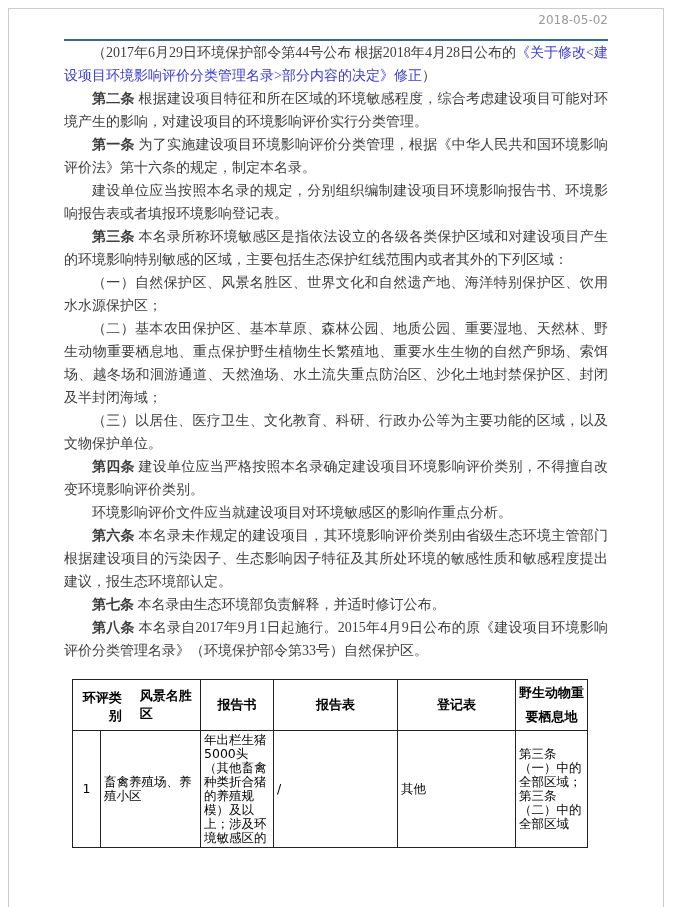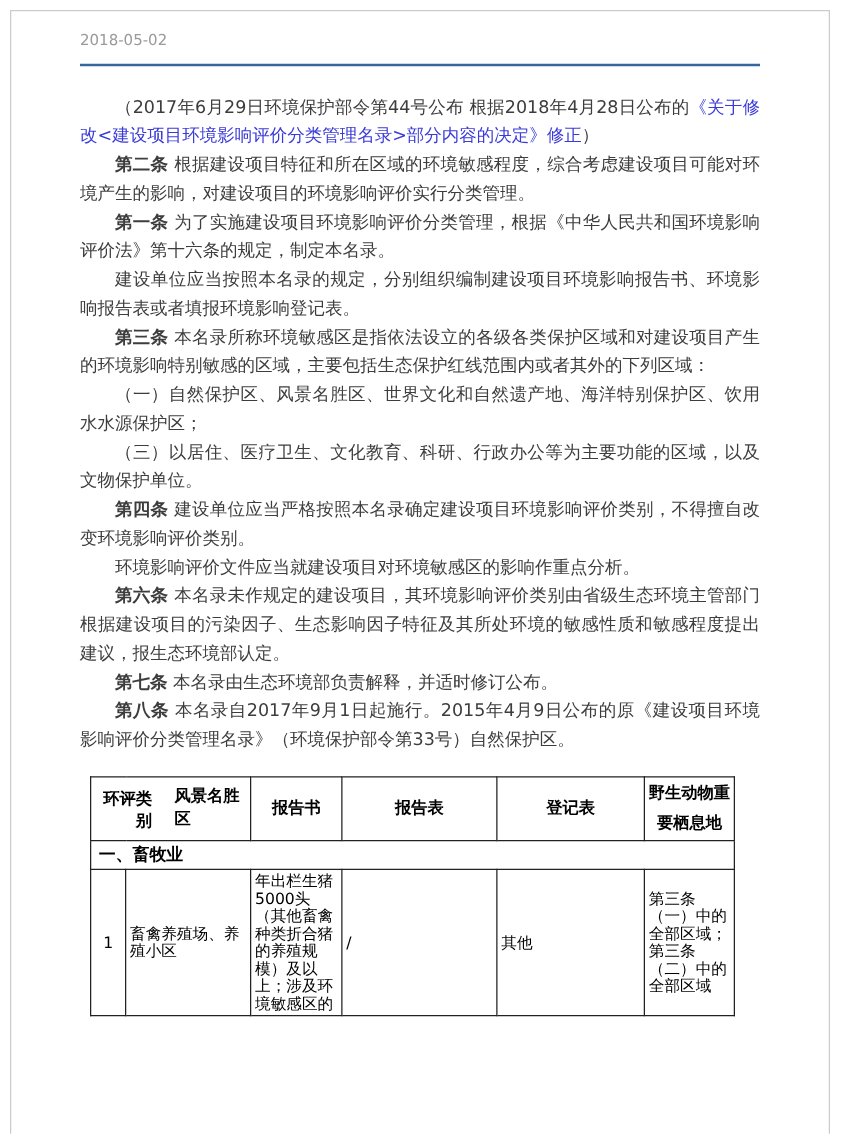--- a/index.html
+++ b/index.html
@@ -10,23 +10,23 @@
   }
   .page-card{
     position:absolute;left:8px;top:8px;width:656px;height:1200px;
     box-sizing:border-box;border:1px solid #cccccc;background:#ffffff;
   }
   .inner{padding:0 55px;}
   .doc-title{
     margin:19px 0 0;font-size:17px;line-height:24px;font-weight:bold;
     text-align:center;color:#333333;letter-spacing:1px;
   }
-  .doc-date{margin-top:16px;text-align:left;color:#9a9a9a;font-size:12px;line-height:15px;}
+  .doc-date{margin-top:4px;text-align:right;color:#9a9a9a;font-size:12px;line-height:15px;}
   .title-rule{margin:11px 0 0;border:none;border-top:2px solid #35689e;height:0;}
-  .article{margin-top:22px;font-size:14px;line-height:23px;color:#3d3d3d;text-align:justify;}
+  .article{font-size:14px;line-height:23px;color:#3d3d3d;text-align:justify;font-family:Liberation Serif, serif;}
   .para{margin:0;text-indent:2em;}
   .seg-bold{font-weight:bold;}
   .doc-link{color:#3a3ad9;text-decoration:none;cursor:pointer;}
   
   table.cls{
     border-collapse:collapse;table-layout:fixed;width:515px;
     margin:17px 0 0 8px;font-size:12.5px;color:#000000;
   }
   table.cls th,table.cls td{border:1px solid #222222;vertical-align:middle;word-break:break-all;}
   table.cls th{font-weight:bold;font-size:13px;line-height:24px;padding:1px 2px;text-align:center;}
@@ -51,20 +51,21 @@
     <div class="doc-date">2018-05-02</div>
     <hr class="title-rule">
 
     <div class="article" id="article">
         <p class="para"><span class="seg-plain">（2017年6月29日环境保护部令第44号公布 根据2018年4月28日公布的</span><a class="doc-link" href="#">《关于修改&lt;建设项目环境影响评价分类管理名录&gt;部分内容的决定》修正</a><span class="seg-plain">）</span></p>
         <p class="para"><span class="seg-bold">第二条</span><span class="seg-plain"> 根据建设项目特征和所在区域的环境敏感程度，综合考虑建设项目可能对环境产生的影响，对建设项目的环境影响评价实行分类管理。</span></p>
         <p class="para"><span class="seg-bold">第一条</span><span class="seg-plain"> 为了实施建设项目环境影响评价分类管理，根据《中华人民共和国环境影响评价法》第十六条的规定，制定本名录。</span></p>
         <p class="para"><span class="seg-plain">建设单位应当按照本名录的规定，分别组织编制建设项目环境影响报告书、环境影响报告表或者填报环境影响登记表。</span></p>
         <p class="para"><span class="seg-bold">第三条</span><span class="seg-plain"> 本名录所称环境敏感区是指依法设立的各级各类保护区域和对建设项目产生的环境影响特别敏感的区域，主要包括生态保护红线范围内或者其外的下列区域：</span></p>
         <p class="para"><span class="seg-plain">（一）自然保护区、风景名胜区、世界文化和自然遗产地、海洋特别保护区、饮用水水源保护区；</span></p>
+        <p class="para"><span class="seg-plain">（二）基本农田保护区、基本草原、森林公园、地质公园、重要湿地、天然林、野生动物重要栖息地、重点保护野生植物生长繁殖地、重要水生生物的自然产卵场、索饵场、越冬场和洄游通道、天然渔场、水土流失重点防治区、沙化土地封禁保护区、封闭及半封闭海域；</span></p>
         <p class="para"><span class="seg-plain">（三）以居住、医疗卫生、文化教育、科研、行政办公等为主要功能的区域，以及文物保护单位。</span></p>
         <p class="para"><span class="seg-bold">第四条</span><span class="seg-plain"> 建设单位应当严格按照本名录确定建设项目环境影响评价类别，不得擅自改变环境影响评价类别。</span></p>
         <p class="para"><span class="seg-plain">环境影响评价文件应当就建设项目对环境敏感区的影响作重点分析。</span></p>
         <p class="para"><span class="seg-bold">第六条</span><span class="seg-plain"> 本名录未作规定的建设项目，其环境影响评价类别由省级生态环境主管部门根据建设项目的污染因子、生态影响因子特征及其所处环境的敏感性质和敏感程度提出建议，报生态环境部认定。</span></p>
         <p class="para"><span class="seg-bold">第七条</span><span class="seg-plain"> 本名录由生态环境部负责解释，并适时修订公布。</span></p>
         <p class="para"><span class="seg-bold">第八条</span><span class="seg-plain"> 本名录自2017年9月1日起施行。2015年4月9日公布的原《建设项目环境影响评价分类管理名录》（环境保护部令第33号）自然保护区。</span></p>
       </div>
 
     <table class="cls">
       <colgroup>
@@ -83,23 +84,20 @@
               <span class="corner-bottom">风景名胜区</span>
             </div>
           </th>
           <th>报告书</th>
           <th>报告表</th>
           <th>登记表</th>
           <th>野生动物重要栖息地</th>
         </tr>
       </thead>
       <tbody id="cls-body">
-          <tr>
-            <td colspan="6" class="section-cell">一、畜牧业</td>
-          </tr>
           <tr class="data-row">
             <td class="c-num">1</td>
             <td>畜禽养殖场、养殖小区</td>
             <td>年出栏生猪5000头（其他畜禽种类折合猪的养殖规模）及以上；涉及环境敏感区的</td>
             <td>/</td>
             <td>其他</td>
             <td>第三条（一）中的全部区域；第三条（二）中的全部区域</td>
           </tr>
         </tbody>
     </table>

